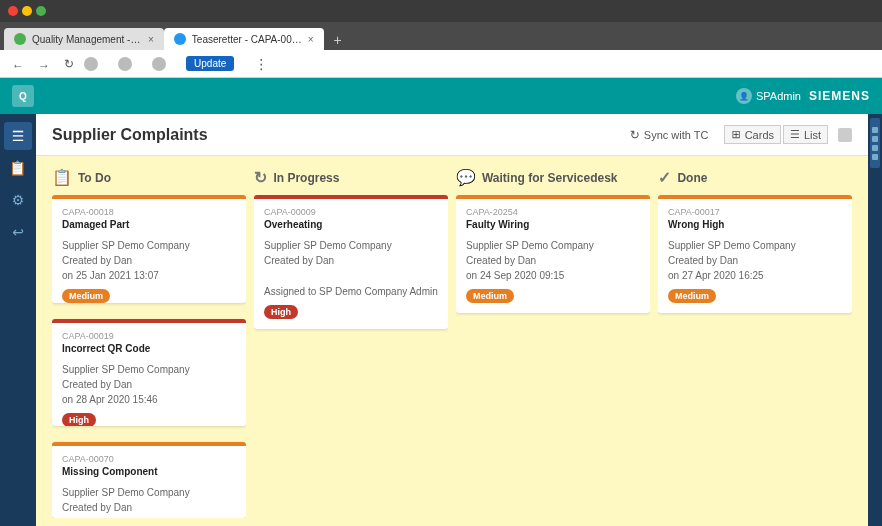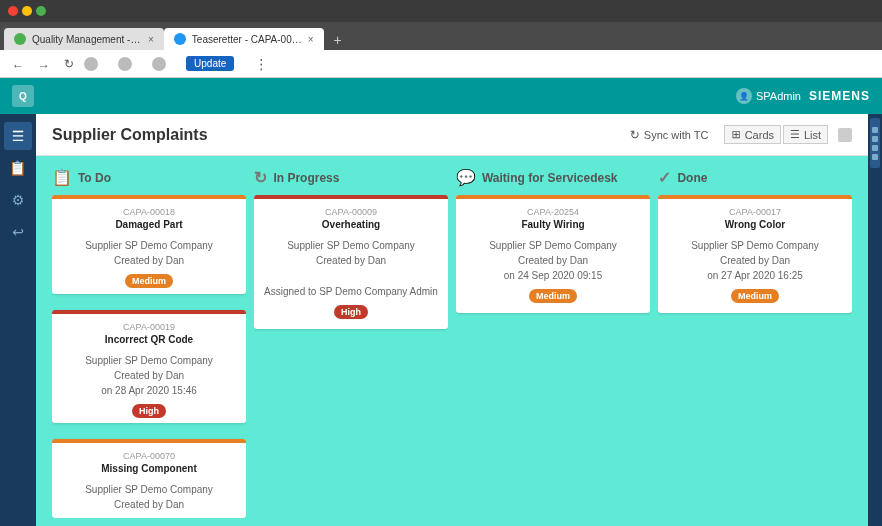--- a/index.html
+++ b/index.html
@@ -32,21 +32,21 @@
     .user-info { color: white; font-size: 11px; display: flex; align-items: center; gap: 4px; }
     .user-icon { width: 16px; height: 16px; background: rgba(255,255,255,0.4); border-radius: 50%; display: flex; align-items: center; justify-content: center; color: white; font-size: 8px; }
 
     
     .app-body { display: flex; height: calc(526px - 22px - 28px - 28px - 36px); }
     .sidebar { width: 36px; background: #1a3a5c; display: flex; flex-direction: column; align-items: center; padding: 8px 0; gap: 4px; }
     .sidebar-icon { width: 28px; height: 28px; display: flex; align-items: center; justify-content: center; color: #7aabcc; font-size: 14px; border-radius: 3px; cursor: pointer; }
     .sidebar-icon.active { background: #2a5a8c; color: white; }
 
     
-    .main-content { flex: 1; background: #5eead4; display: flex; flex-direction: column; overflow: hidden; text-align: center; }
+    .main-content { flex: 1; background: #fef9c3; display: flex; flex-direction: column; overflow: hidden; }
     .page-header { background: white; padding: 8px 16px; display: flex; align-items: center; justify-content: space-between; border-bottom: 1px solid #e0e0e0; height: 42px; }
     .page-title { font-size: 16px; font-weight: bold; color: #333; }
     .header-actions { display: flex; align-items: center; gap: 10px; }
     .action-btn { display: flex; align-items: center; gap: 4px; font-size: 11px; color: #555; cursor: pointer; padding: 3px 6px; }
     .action-icon { font-size: 12px; }
     .view-toggle { display: flex; gap: 2px; }
     .view-btn { padding: 2px 6px; border: 1px solid #ccc; background: #f5f5f5; cursor: pointer; font-size: 11px; color: #555; }
 
     
     .kanban-board { flex: 1; display: flex; gap: 0; padding: 8px 12px; overflow-x: auto; overflow-y: hidden; }
@@ -171,20 +171,21 @@
         <div class="cards-area">
 
           <div class="card">
             <div class="card-top-bar orange"></div>
             <div class="card-body">
               <div class="card-id">CAPA-00018</div>
               <div class="card-title">Damaged Part</div>
               <div class="card-meta">
                 <div>Supplier SP Demo Company</div>
                 <div>Created by Dan</div>
+                <div>on 25 Jan 2021 13:07</div>
               </div>
               <span class="badge medium">Medium</span>
             </div>
           </div>
 
           <div class="card">
             <div class="card-top-bar red"></div>
             <div class="card-body">
               <div class="card-id">CAPA-00019</div>
               <div class="card-title">Incorrect QR Code</div>
@@ -264,21 +265,21 @@
         <div class="column-header">
           <span class="col-icon" style="color:#777;">✓</span>
           <span>Done</span>
         </div>
         <div class="cards-area">
 
           <div class="card">
             <div class="card-top-bar orange"></div>
             <div class="card-body">
               <div class="card-id">CAPA-00017</div>
-              <div class="card-title">Wrong Color</div>
+              <div class="card-title">Wrong High</div>
               <div class="card-meta">
                 <div>Supplier SP Demo Company</div>
                 <div>Created by Dan</div>
                 <div>on 27 Apr 2020 16:25</div>
               </div>
               <span class="badge medium">Medium</span>
             </div>
           </div>
 
         </div>

